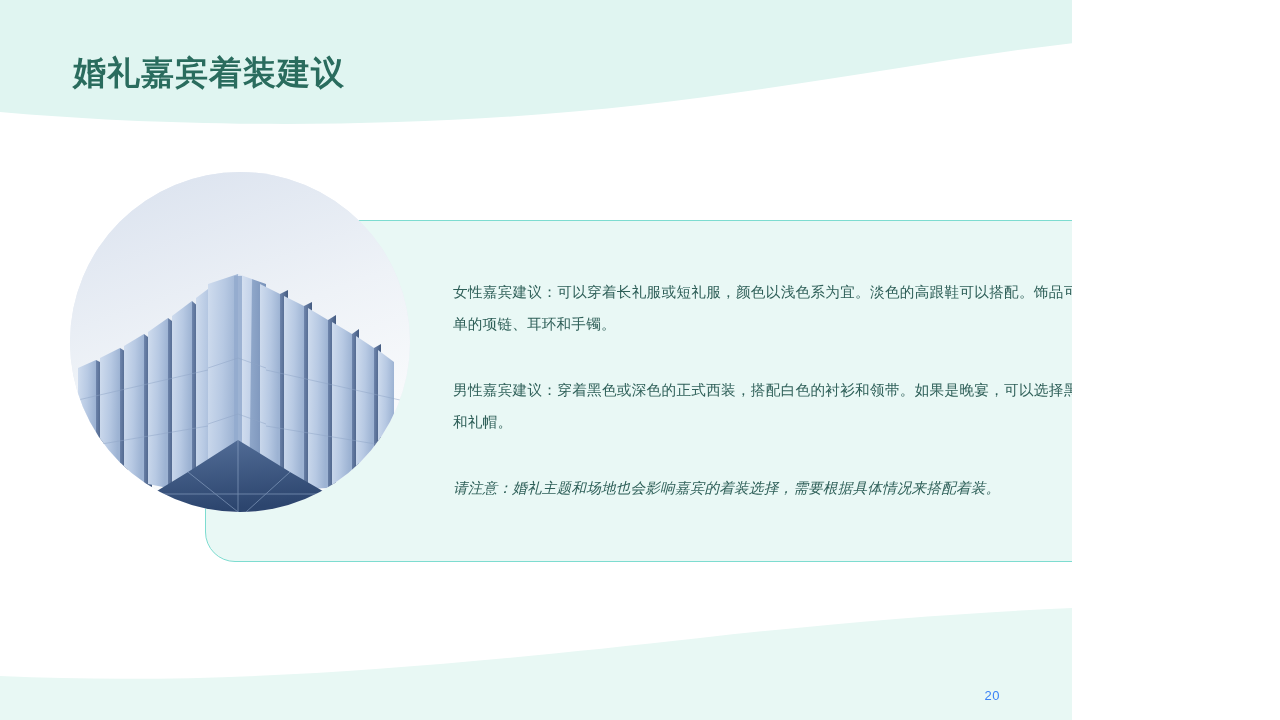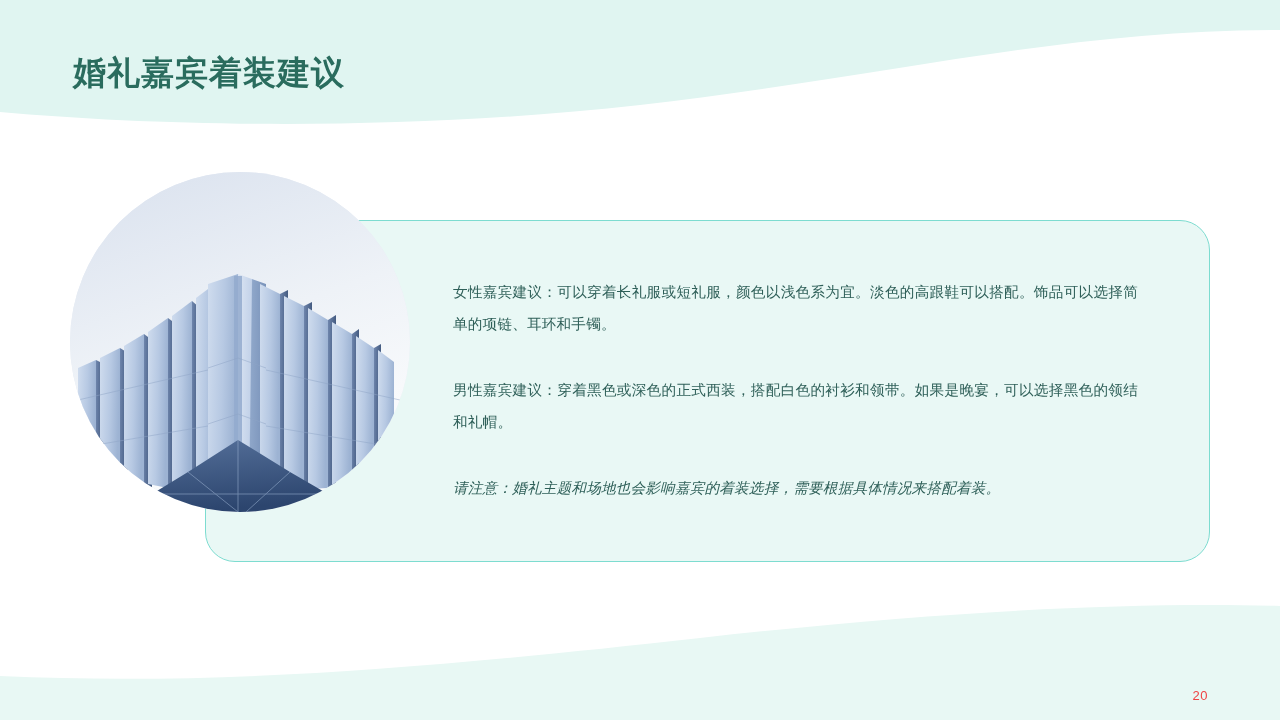--- a/index.html
+++ b/index.html
@@ -9,21 +9,21 @@
   body {
     width: 1280px;
     height: 720px;
     overflow: hidden;
     background: #ffffff;
     font-family: "Liberation Sans", "DejaVu Sans", sans-serif;
   }
 
   .slide {
     position: relative;
-    width: 1280px;
+    width: 1072px;
     height: 720px;
     background: #ffffff;
     overflow: hidden;
   }
 
   
   .wave-top,
   .wave-bottom {
     position: absolute;
     left: 0;
@@ -102,21 +102,21 @@
     margin-bottom: 0;
     font-style: italic;
   }
 
   
   .page-number {
     position: absolute;
     right: 72px;
     bottom: 17px;
     font-size: 13px;
-    color: #ef4444;
+    color: #3b82f6;
     letter-spacing: 0.5px;
   }
 </style>
 </head>
 <body>
 
 <div class="slide">
 
   <svg class="wave-top" viewBox="0 0 1280 130" preserveAspectRatio="none">
     <path d="M0,0 L1280,0 L1280,30 C1060,30 880,78 640,105 C420,130 180,128 0,112 Z" fill="#e0f5f1"></path>

